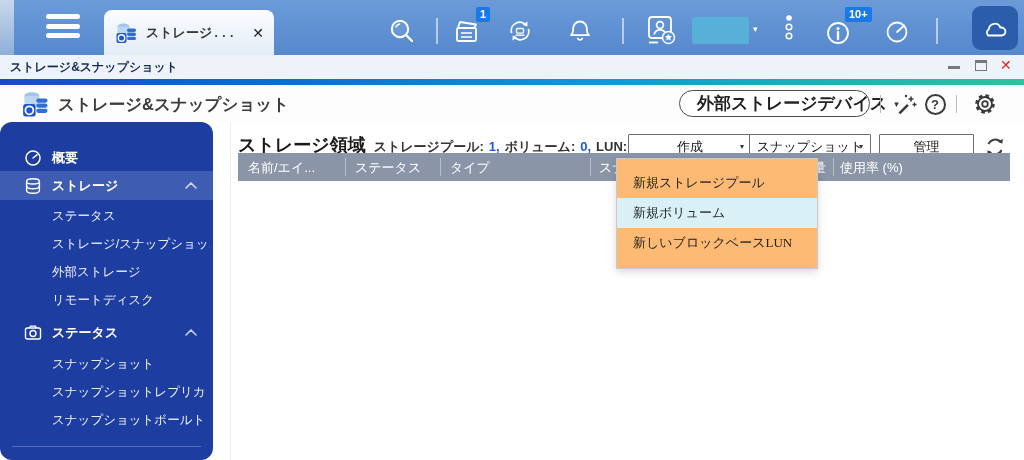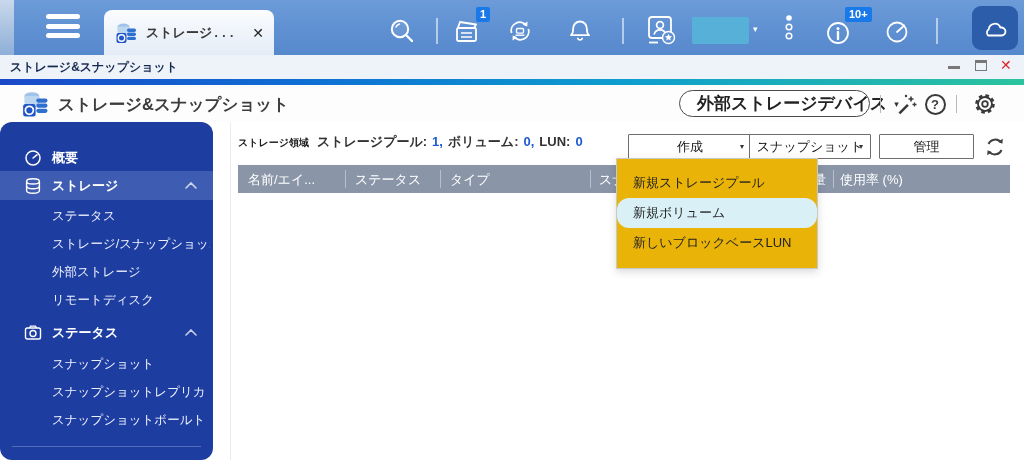--- a/index.html
+++ b/index.html
@@ -63,45 +63,45 @@
   .side-sec .s-label{font-size:13px;font-weight:bold;color:#fff;margin-left:10px;white-space:nowrap;}
   .side-sec.active{background:var(--sidebar-active,#3f5cb3);}
   .side-sub{height:28px;padding-left:52px;}
   .side-sub .s-label{font-size:12.5px;color:#eef2ff;white-space:nowrap;overflow:hidden;max-width:158px;}
   .side-chev{position:absolute;right:16px;}
   .side-divider{position:absolute;left:12px;top:324px;width:189px;height:1px;background:rgba(255,255,255,.25);}
 
   
   .content-vline{position:absolute;left:230px;top:122px;width:1px;height:338px;background:#ececec;}
   .content-title{position:absolute;left:238px;top:133px;display:flex;align-items:baseline;gap:5px;white-space:nowrap;}
-  .ct-main{font-size:10px;font-weight:bold;color:#1a1a1a;margin-right:3px;}
+  .ct-main{font-size:18px;font-weight:bold;color:#1a1a1a;margin-right:3px;}
   .ct-label{font-size:13px;font-weight:bold;color:#333;}
   .ct-num{font-size:13px;font-weight:bold;color:var(--link-blue,#1f5ad2);}
   .tbtn{position:absolute;top:134px;height:25px;background:#fff;border:1px solid #6e6e6e;border-radius:1px;
     font-size:13px;color:#141414;cursor:pointer;font-family:inherit;display:flex;align-items:center;justify-content:center;}
   .tbtn .caret{position:absolute;right:7px;font-size:8px;color:#333;}
   .refresh-btn{position:absolute;left:982px;top:135px;width:26px;height:24px;background:none;border:none;cursor:pointer;}
 
   
-  .thead{position:absolute;left:238px;top:165px;width:772px;height:28px;background:var(--table-header,#8a96a8);}
+  .thead{position:absolute;left:238px;top:153px;width:772px;height:28px;background:var(--table-header,#8a96a8);}
   .th-cell{position:absolute;top:6px;font-size:13px;color:#fff;white-space:nowrap;cursor:pointer;}
   .th-sep{position:absolute;top:5px;width:1px;height:18px;background:rgba(255,255,255,.4);}
   .trow{position:absolute;left:238px;top:195px;width:772px;height:28px;background:var(--row-teal,#cfe9e9);cursor:pointer;}
   .td{position:absolute;top:6px;font-size:13px;font-weight:bold;color:#1c1c1c;white-space:nowrap;}
   .check-badge{position:absolute;left:118px;top:5px;width:17px;height:17px;border-radius:50%;
     background:var(--ok-green,#57b757);display:flex;align-items:center;justify-content:center;}
   .usage-bar{position:absolute;left:604px;top:9px;width:141px;height:10px;background:#c7c7c7;}
   .usage-fill{position:absolute;left:0;top:0;height:10px;background:var(--usage-green,#188c18);}
   .usage-marker{position:absolute;top:0;width:5px;height:10px;background:var(--usage-red,#e03434);}
 
   
-  .menu{position:absolute;left:616px;top:158px;width:202px;background:#eab308;border:1px solid #c9c9c9;
-    box-shadow:0 3px 8px rgba(0,0,0,.15);padding:9px 0 10px 0;z-index:50;}
+  .menu{position:absolute;left:616px;top:158px;width:202px;background:#fdba74;border:1px solid #c9c9c9;
+    box-shadow:0 3px 8px rgba(0,0,0,.15);padding:9px 0 10px 0;z-index:50;font-family:Liberation Serif, serif;}
   .menu-item{height:30px;line-height:30px;padding-left:16px;font-size:13px;color:#222;cursor:pointer;white-space:nowrap;}
-  .menu-item.highlighted{background:var(--menu-highlight,#d9f1f6);border-radius:12px;}
+  .menu-item.highlighted{background:var(--menu-highlight,#d9f1f6);}
 </style>
 </head>
 <body>
 
 <div id="screen">
 
   <div class="taskbar">
     <div class="edge-strip"></div>
 
     <button class="hamburger">

